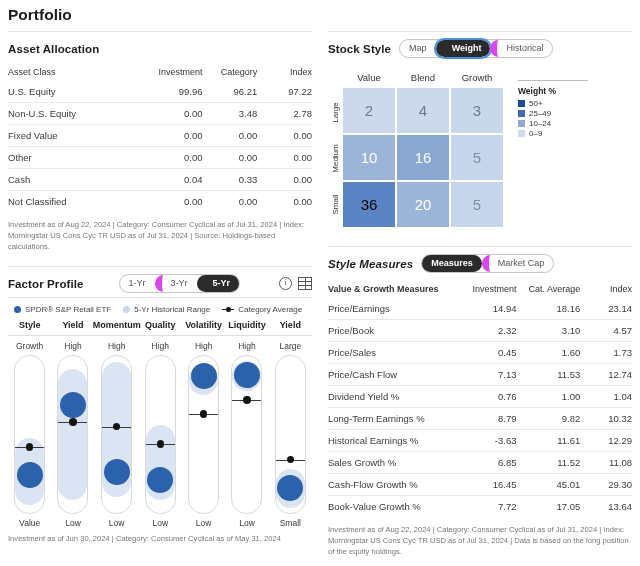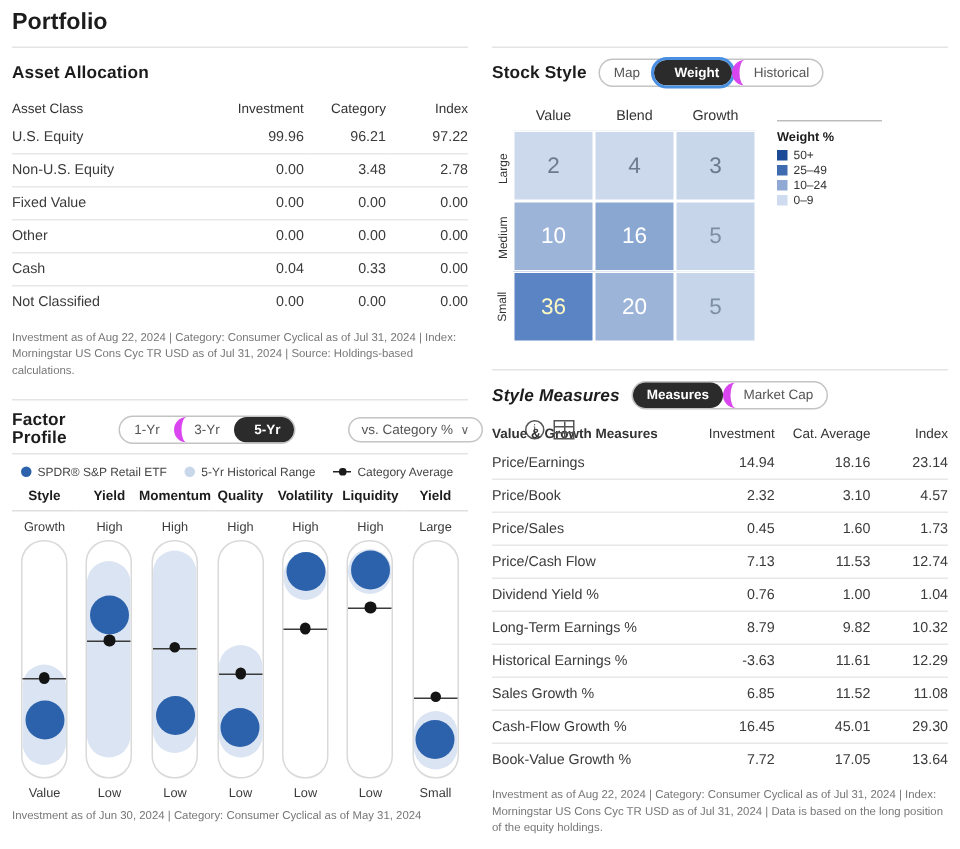--- a/index.html
+++ b/index.html
@@ -62,21 +62,21 @@
     font-size: 9px;
     color: #555;
     padding: 0 9px;
     line-height: 17px;
     height: 17px;
     white-space: nowrap;
     background: transparent;
     border-radius: 11px;
     box-sizing: border-box;
   }
-  .pill + .pill { border-left: 5px solid #d946ef; }
+  .pill + .pill { border-left: 7px solid #d946ef; }
   .pill.active {
     background: #2b2b2b;
     color: #ffffff;
     font-weight: bold;
     border-left-color: transparent;
   }
   .pill.active.focus {
     outline: 2px solid #4a90e2;
     outline-offset: 0px;
   }
@@ -316,24 +316,20 @@
       </div>
 
       <div class="sect" style="padding-top:14px;">
         <div class="hr"></div>
         <div class="fp-head" style="padding-top:7px;padding-bottom:4px;">
           <span class="panel-title" style="margin-right:7px;">Factor Profile</span>
           <span class="pillgroup">
             <span class="pill">1-Yr</span>
             <span class="pill">3-Yr</span>
             <span class="pill active">5-Yr</span>
-          </span>
-          <span class="dropdown-pill">
-            <span>vs. Category %</span>
-            <span class="caret">∨</span>
           </span>
           <span class="fp-icons">
             <span class="icon-circle">i</span>
             <span class="icon-table">
                 <i></i>
               </span>
           </span>
         </div>
         <div class="hr"></div>
 
@@ -481,21 +477,21 @@
                   <div class="sb-cell" style="background:#ccd9ec;color:#6b7a8c;">2</div>
                   <div class="sb-cell" style="background:#ccd9ec;color:#6b7a8c;">4</div>
                   <div class="sb-cell" style="background:#c9d7ea;color:#6b7a8c;">3</div>
                 </div>
                 <div class="sb-row">
                   <div class="sb-cell" style="background:#9cb4d8;color:#ffffff;">10</div>
                   <div class="sb-cell" style="background:#8aa7d1;color:#ffffff;">16</div>
                   <div class="sb-cell" style="background:#c6d5e9;color:#7f8fa3;">5</div>
                 </div>
                 <div class="sb-row">
-                  <div class="sb-cell" style="background:#5b84c4;color:#fef9c3;">36</div>
+                  <div class="sb-cell" style="background:#5b84c4;color:#000000;">36</div>
                   <div class="sb-cell" style="background:#9cb4d8;color:#ffffff;">20</div>
                   <div class="sb-cell" style="background:#c6d5e9;color:#7f8fa3;">5</div>
                 </div>
               </div>
             </div>
           </div>
           <div class="sb-legend">
             <div class="lg-rule"></div>
             <div class="lg-title">Weight %</div>
             <div class="lg-item">

